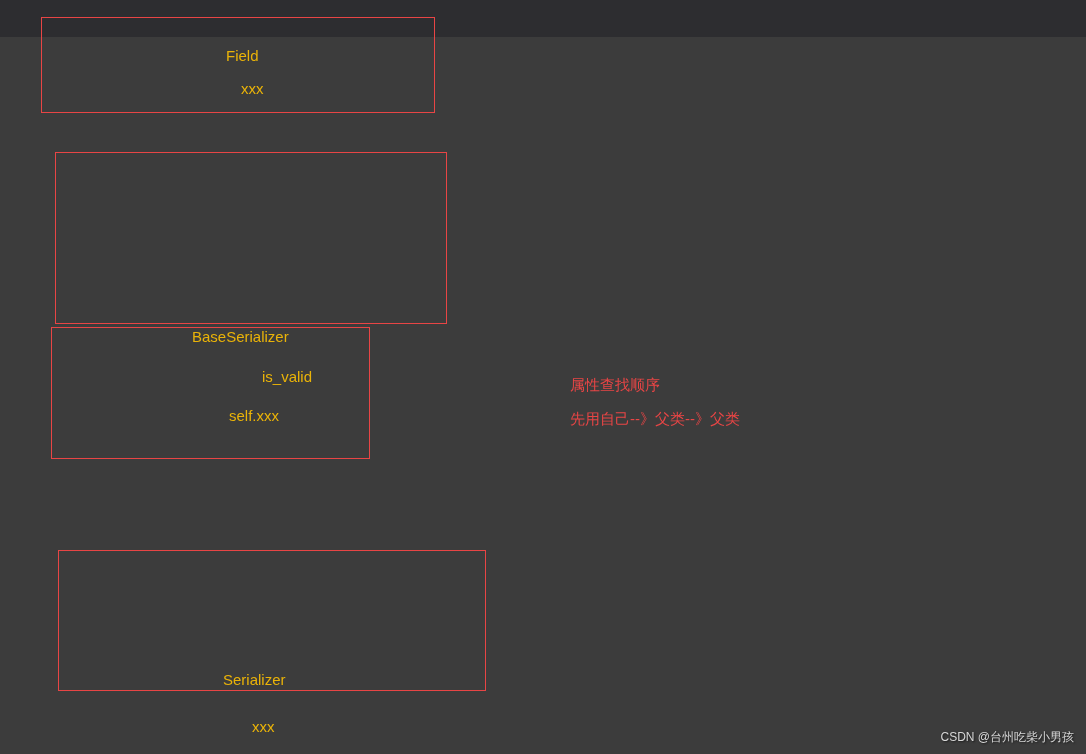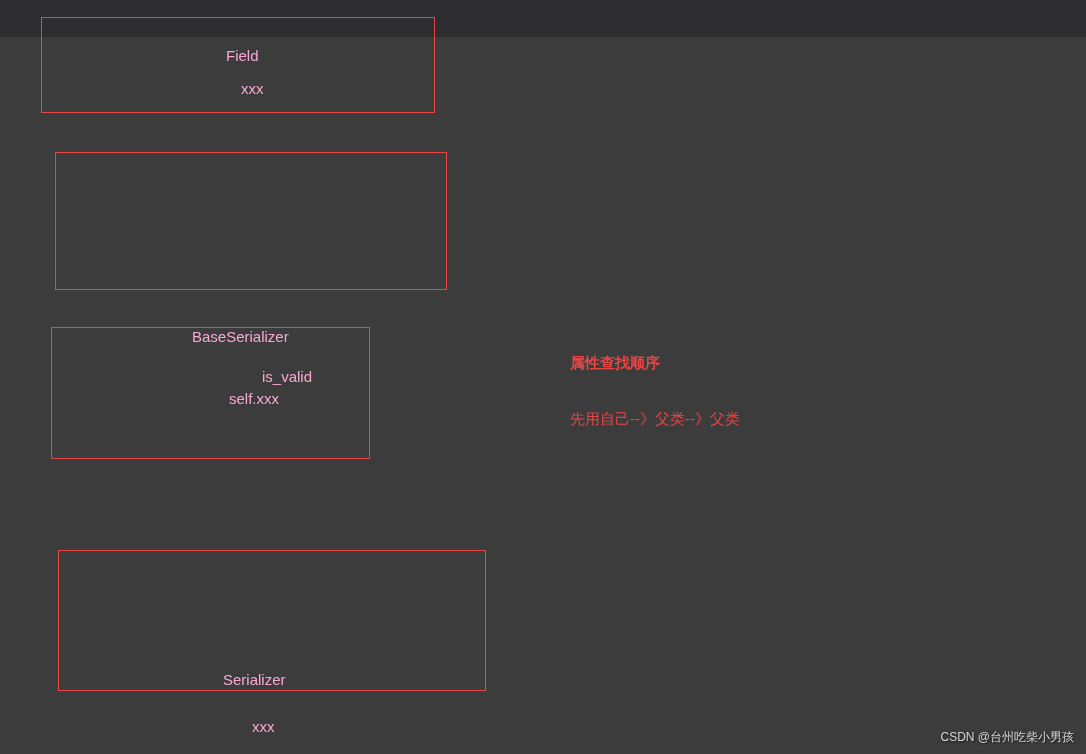--- a/index.html
+++ b/index.html
@@ -22,50 +22,50 @@
       right: 0;
       height: 37px;
       background: #2d2d30;
     }
     .box {
       position: absolute;
       border: 1px solid #e84545;
       background: transparent;
     }
     .box-text {
-      color: #f9a8d4;
+      color: #eab308;
       font-size: 15px;
       line-height: 1.4;
     }
     .side-text {
       position: absolute;
       color: #e84545;
       font-size: 15px;
       line-height: 1.5;
     }
     .watermark {
       position: absolute;
       right: 12px;
       bottom: 8px;
       color: #d8d8d8;
       font-size: 12px;
       text-shadow: 1px 1px 2px rgba(0,0,0,0.6);
     }
     .box1 { left: 41px; top: 17px; width: 394px; height: 96px; }
-    .box2 { left: 55px; top: 152px; width: 392px; height: 138px; }
+    .box2 { left: 55px; top: 152px; width: 392px; height: 172px; }
     .box3 { left: 51px; top: 327px; width: 319px; height: 132px; }
     .box4 { left: 58px; top: 550px; width: 428px; height: 141px; }
     .t-field { position: absolute; left: 184px; top: 27px; }
     .t-field-xxx { position: absolute; left: 199px; top: 60px; }
     .t-base { position: absolute; left: 136px; top: 173px; }
     .t-isvalid { position: absolute; left: 163px; top: 213px; margin-left: 43px; }
-    .t-selfxxx { position: absolute; left: 173px; top: 235px; }
+    .t-selfxxx { position: absolute; left: 173px; top: 252px; }
     .t-serializer { position: absolute; left: 171px; top: 341px; }
     .t-serializer-xxx { position: absolute; left: 200px; top: 388px; }
-    .side1 { left: 570px; top: 352px; font-weight: bold; }
+    .side1 { left: 570px; top: 374px; }
     .side2 { left: 570px; top: 408px; }
   </style>
 </head>
 <body>
 
 <div class="top-bar"></div>
 
 <div class="box box1">
   <div class="box-text t-field">Field</div>
   <div class="box-text t-field-xxx">xxx</div>

